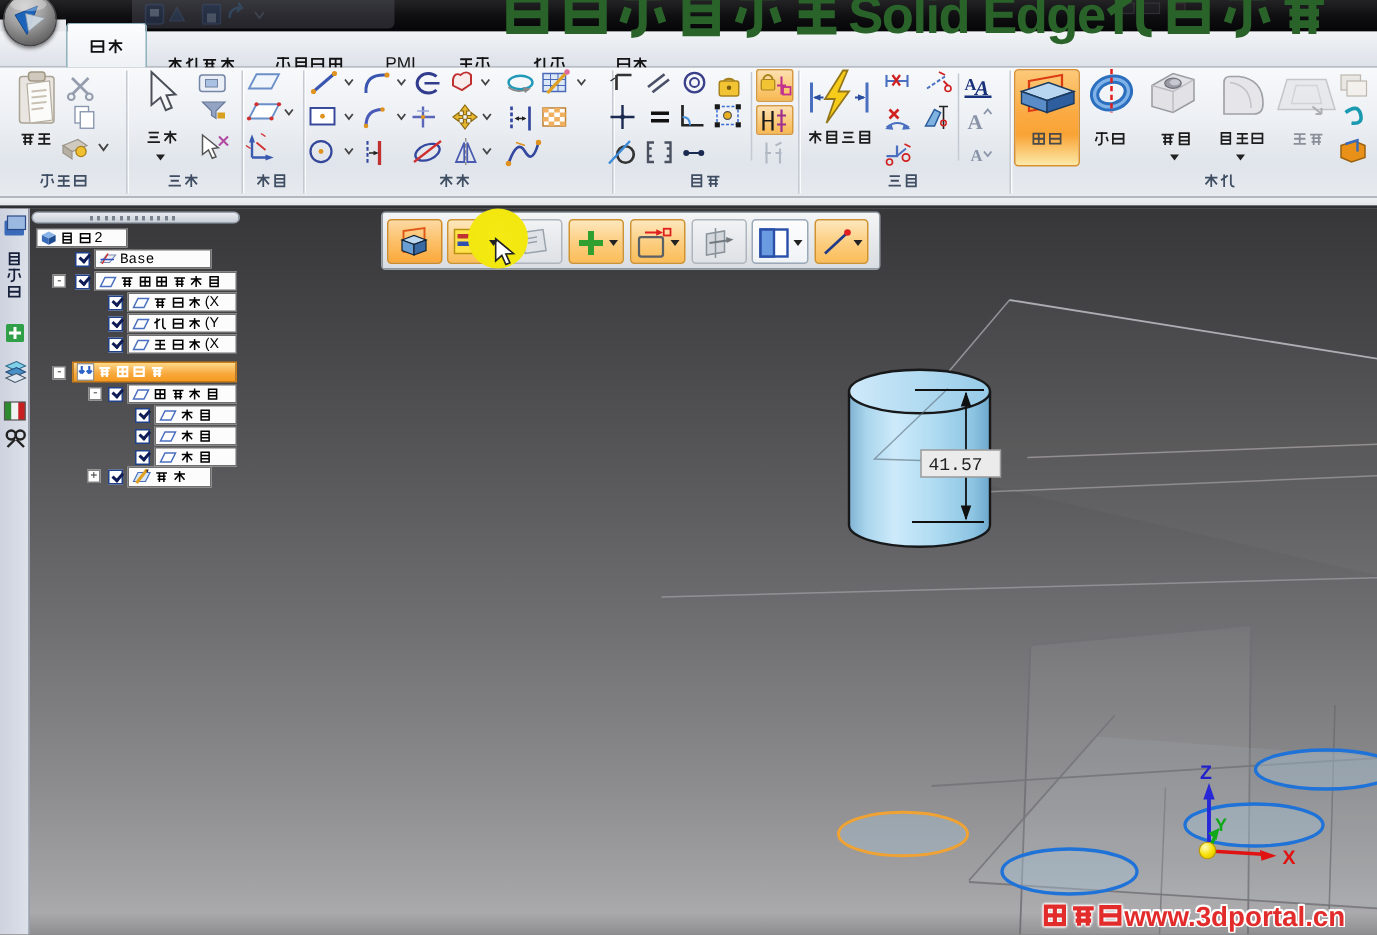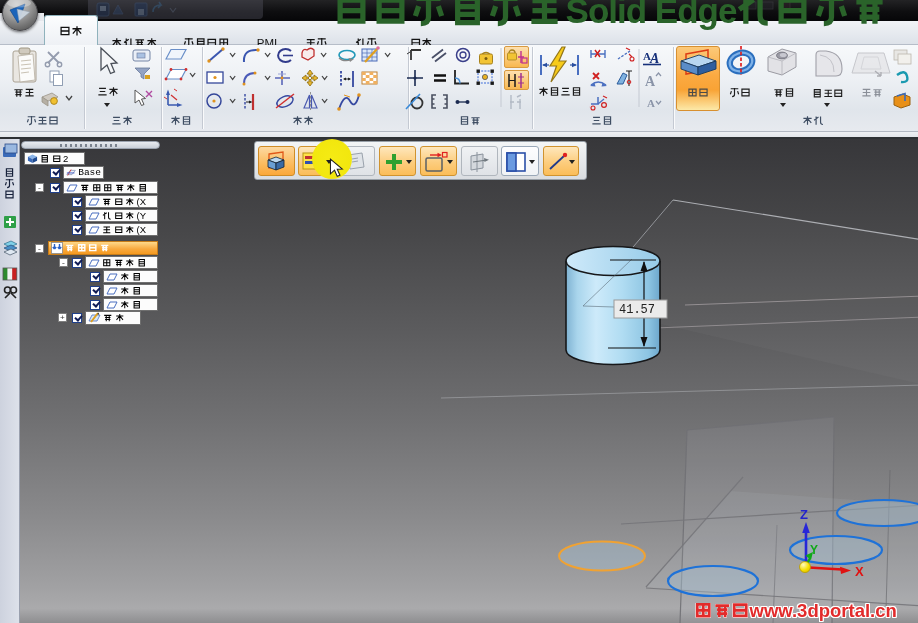--- a/index.html
+++ b/index.html
@@ -596,21 +596,21 @@
           <polygon points="1,4 6,6.5 6,11 1,8.5" fill="#3a6ab8"></polygon>
           <polygon points="11,4 6,6.5 6,11 11,8.5" fill="#1e4a90"></polygon>
         </svg><svg viewBox="0 0 16 16" width="9.5" height="9.5" style="vertical-align: -0.13em; display: inline-block;">
           <path d="M3.5,2.5H12.5V13.5H3.5ZM3.5,6.2H12.5M3.5,9.8H12.5" fill="none" stroke="currentColor" stroke-width="1.7" stroke-linecap="butt"></path>
         </svg><svg viewBox="0 0 16 16" width="9.5" height="9.5" style="vertical-align: -0.13em; display: inline-block;">
           <path d="M2.8,3.2H13.2V12.8H2.8ZM2.8,8H13.2" fill="none" stroke="currentColor" stroke-width="1.7" stroke-linecap="butt"></path>
         </svg>2</span>
     </div>
  <div class="trow" style="left:50px;top:166px">
       <span class="cb"></span>
-      <span class="tbox" style="width:41px">
+      <span class="tbox" style="width:78px">
         <svg width="12" height="11" viewBox="0 0 12 11">
           <path d="M1,8 L5,3 L11,3 L7,8 Z" fill="#eef2f8" stroke="#7a8ab0" stroke-width="0.8"></path>
           <path d="M2,9 L6,2" stroke="#d03030" stroke-width="1"></path>
           <path d="M1,6 L10,6" stroke="#3050c0" stroke-width="1"></path>
         </svg>
         <span style="font-family:'Liberation Mono',monospace;font-size:9.5px">Base</span>
       </span>
     </div>
  <div class="trow" style="left:35px;top:183px">
       <span class="pm">-</span>

